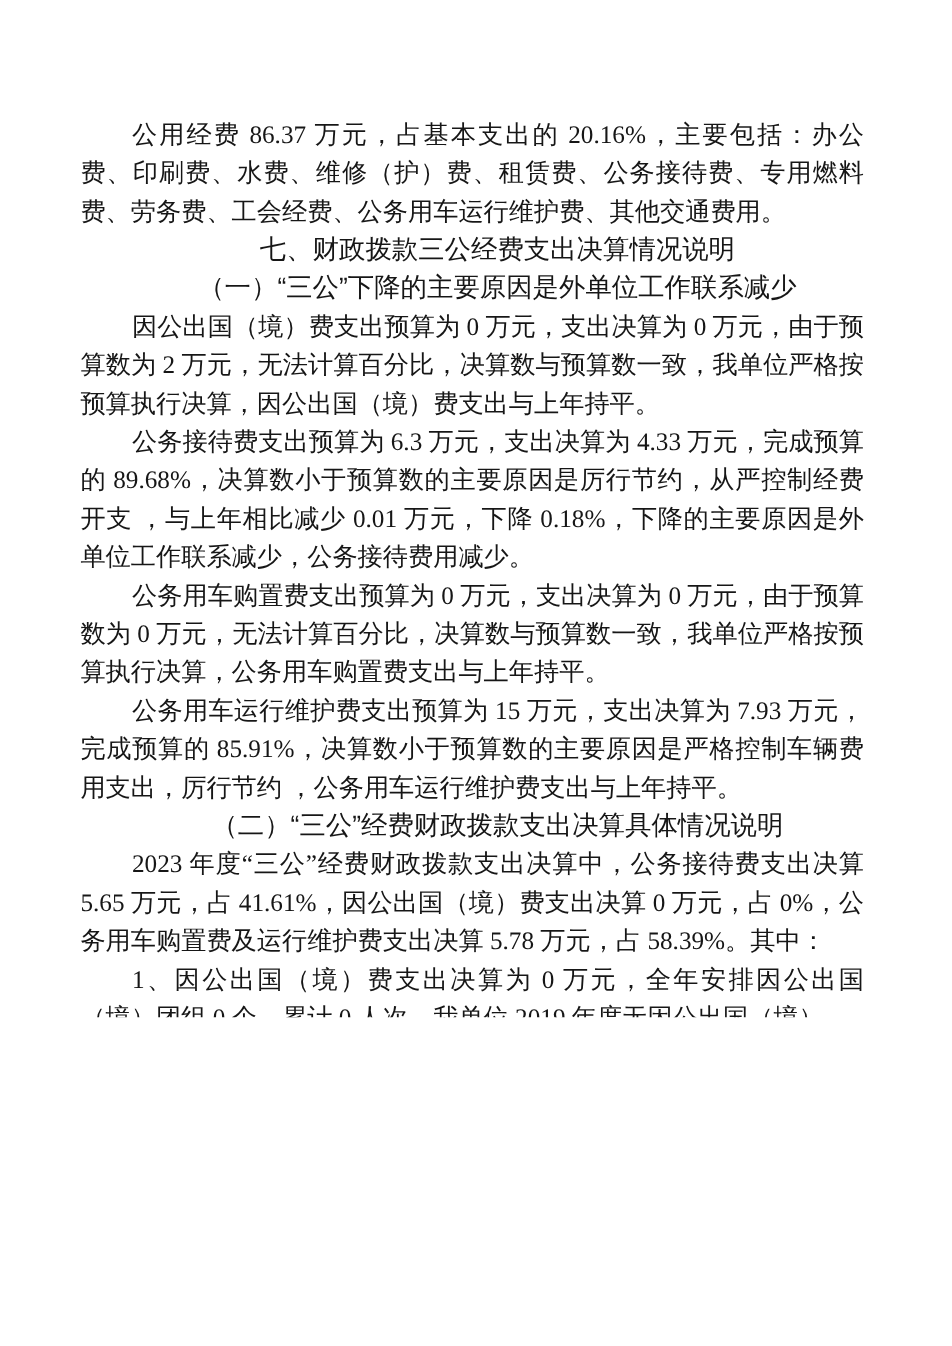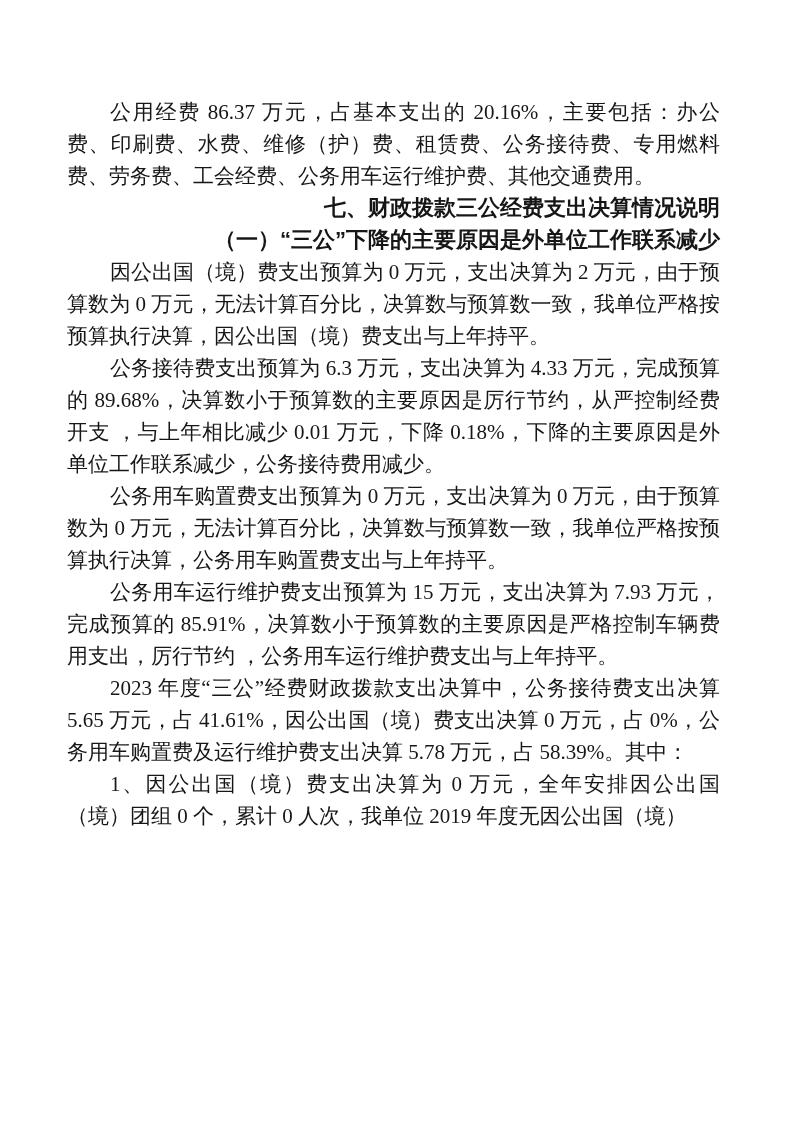--- a/index.html
+++ b/index.html
@@ -23,32 +23,33 @@
     font-size: 21px;
     line-height: 32px;
     color: #161616;
     text-align: justify;
     text-justify: inter-ideograph;
     text-indent: 43px;
     word-break: break-all;
   }
   .para.h {
     font-family: "Liberation Sans", "DejaVu Sans", sans-serif;
-    font-weight: 700;
+    font-weight: 400;
     font-size: 22px;
-    text-align: right;
+    text-align: center;
     text-indent: 42px;
   }
 </style>
 </head>
 <body>
 
 <div class="page">
   <p class="para">公用经费 86.37 万元，占基本支出的 20.16%，主要包括：办公费、印刷费、水费、维修（护）费、租赁费、公务接待费、专用燃料费、劳务费、工会经费、公务用车运行维护费、其他交通费用。</p>
   <p class="para h">七、财政拨款三公经费支出决算情况说明</p>
   <p class="para h">（一）“三公”下降的主要原因是外单位工作联系减少</p>
-  <p class="para">因公出国（境）费支出预算为 0 万元，支出决算为 2 万元，由于预算数为 0 万元，无法计算百分比，决算数与预算数一致，我单位严格按预算执行决算，因公出国（境）费支出与上年持平。</p>
+  <p class="para">因公出国（境）费支出预算为 0 万元，支出决算为 0 万元，由于预算数为 2 万元，无法计算百分比，决算数与预算数一致，我单位严格按预算执行决算，因公出国（境）费支出与上年持平。</p>
   <p class="para">公务接待费支出预算为 6.3 万元，支出决算为 4.33 万元，完成预算的 89.68%，决算数小于预算数的主要原因是厉行节约，从严控制经费开支 ，与上年相比减少 0.01 万元，下降 0.18%，下降的主要原因是外单位工作联系减少，公务接待费用减少。</p>
   <p class="para">公务用车购置费支出预算为 0 万元，支出决算为 0 万元，由于预算数为 0 万元，无法计算百分比，决算数与预算数一致，我单位严格按预算执行决算，公务用车购置费支出与上年持平。</p>
   <p class="para">公务用车运行维护费支出预算为 15 万元，支出决算为 7.93 万元，完成预算的 85.91%，决算数小于预算数的主要原因是严格控制车辆费用支出，厉行节约 ，公务用车运行维护费支出与上年持平。</p>
+  <p class="para h">（二）“三公”经费财政拨款支出决算具体情况说明</p>
   <p class="para">2023 年度“三公”经费财政拨款支出决算中，公务接待费支出决算 5.65 万元，占 41.61%，因公出国（境）费支出决算 0 万元，占 0%，公务用车购置费及运行维护费支出决算 5.78 万元，占 58.39%。其中：</p>
   <p class="para">1、因公出国（境）费支出决算为 0 万元，全年安排因公出国（境）团组 0 个，累计 0 人次，我单位 2019 年度无因公出国（境）</p>
 </div>
 
 </body></html>

